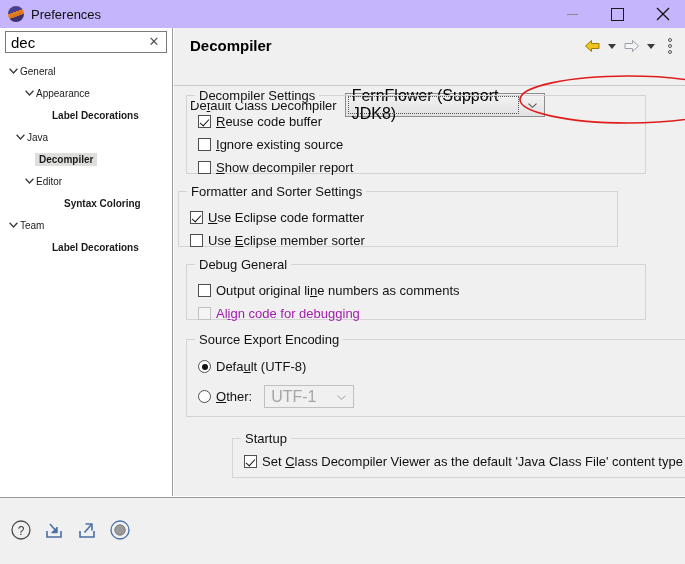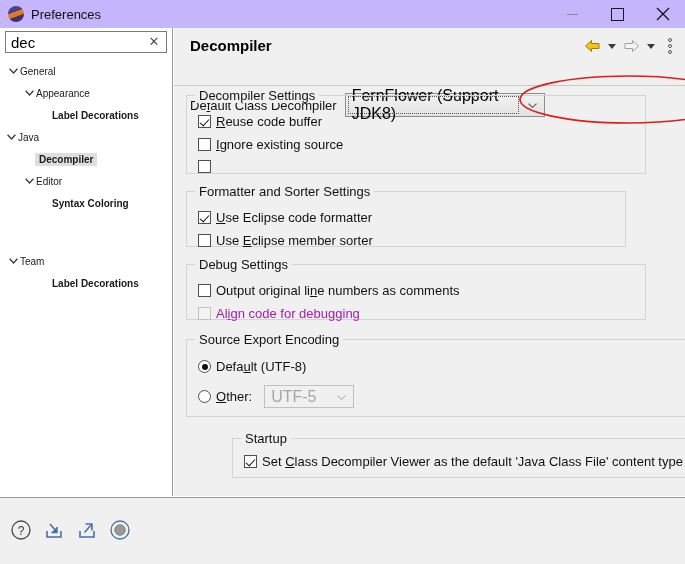--- a/index.html
+++ b/index.html
@@ -371,45 +371,45 @@
           <svg width="9" height="6" viewBox="0 0 9 6">
             <path d="M0.6 0.8 L4.5 5 L8.4 0.8" fill="none" stroke="#3a3a3a" stroke-width="1.3"></path>
           </svg>
         </span>
         <span class="tree-label">Appearance</span>
       </div>
       <div class="tree-row bold" style="padding-left: 38px;">
         <span class="tw"></span>
         <span class="tree-label">Label Decorations</span>
       </div>
-      <div class="tree-row" style="padding-left: 4px;">
+      <div class="tree-row" style="padding-left: 13px;">
         <span class="tw">
           <svg width="9" height="6" viewBox="0 0 9 6">
             <path d="M0.6 0.8 L4.5 5 L8.4 0.8" fill="none" stroke="#3a3a3a" stroke-width="1.3"></path>
           </svg>
         </span>
         <span class="tree-label">Java</span>
       </div>
       <div class="tree-row bold sel" style="padding-left: 22px;">
         <span class="tw"></span>
         <span class="tree-label">Decompiler</span>
       </div>
       <div class="tree-row" style="padding-left: 22px;">
         <span class="tw">
           <svg width="9" height="6" viewBox="0 0 9 6">
             <path d="M0.6 0.8 L4.5 5 L8.4 0.8" fill="none" stroke="#3a3a3a" stroke-width="1.3"></path>
           </svg>
         </span>
         <span class="tree-label">Editor</span>
       </div>
-      <div class="tree-row bold" style="padding-left: 38px;">
+      <div class="tree-row bold" style="padding-left: 50px;">
         <span class="tw"></span>
         <span class="tree-label">Syntax Coloring</span>
       </div>
-      <div class="tree-row" style="padding-left: 6px; margin-top: 36px;">
+      <div class="tree-row" style="padding-left: 6px;">
         <span class="tw">
           <svg width="9" height="6" viewBox="0 0 9 6">
             <path d="M0.6 0.8 L4.5 5 L8.4 0.8" fill="none" stroke="#3a3a3a" stroke-width="1.3"></path>
           </svg>
         </span>
         <span class="tree-label">Team</span>
       </div>
       <div class="tree-row bold" style="padding-left: 38px;">
         <span class="tw"></span>
         <span class="tree-label">Label Decorations</span>
@@ -464,58 +464,59 @@
     <div class="chk-row" style="left:11px; top:18px;">
       <div class="box checked"></div>
       <div class="lbl"><span class="u">R</span>euse code buffer</div>
     </div>
     <div class="chk-row" style="left:11px; top:41px;">
       <div class="box"></div>
       <div class="lbl"><span class="u">I</span>gnore existing source</div>
     </div>
     <div class="chk-row" style="left:11px; top:64px;">
       <div class="box"></div>
-    </div>
-  </div>
-
-  <div class="group" style="left:12px; top:163px; width:440px; height:56px;text-align:center;">
+      <div class="lbl"><span class="u">S</span>how decompiler report</div>
+    </div>
+  </div>
+
+  <div class="group" style="left:4px; top:163px; width:440px; height:56px;text-align:center;">
     <div class="legend">Formatter and Sorter Settings</div>
     <div class="chk-row" style="left:11px; top:18px;">
       <div class="box checked"></div>
       <div class="lbl"><span class="u">U</span>se Eclipse code formatter</div>
     </div>
     <div class="chk-row" style="left:11px; top:41px;">
       <div class="box"></div>
       <div class="lbl">Use <span class="u">E</span>clipse member sorter</div>
     </div>
   </div>
 
   <div class="group" style="left:12px; top:236px; width:460px; height:56px;">
-    <div class="legend">Debug Settings</div>
+    <div class="legend">Debug General</div>
     <div class="chk-row" style="left:11px; top:18px;">
       <div class="box"></div>
       <div class="lbl">Output original li<span class="u">n</span>e numbers as comments</div>
     </div>
     <div class="chk-row" style="left:11px; top:41px;">
       <div class="box disabled"></div>
       <div class="lbl dim">Al<span class="u">i</span>gn code for debugging</div>
     </div>
   </div>
 
   <div class="group" style="left:12px; top:311px; width:524px; height:78px;">
     <div class="legend">Source Export Encoding</div>
     <div class="radio-row" style="left:11px; top:19px;">
       <div class="radio checked"></div>
       <div class="lbl">Defa<span class="u">u</span>lt (UTF-8)</div>
     </div>
     <div class="radio-row" style="left:11px; top:45px;">
       <div class="radio"></div>
       <div class="lbl"><span class="u">O</span>ther:</div>
       <div class="combo disabled" style="margin-left:12px; width:90px; height:23px;">
-        <div class="val">UTF-5</div>
+        <div class="val">UTF-1</div>
         <div class="arrow">
           <svg class="chev" viewBox="0 0 9 5">
               <path d="M0.5 0.7 L4.5 4.3 L8.5 0.7" fill="none" stroke="#b5b5b5" stroke-width="1.1"></path>
             </svg>
         </div>
       </div>
     </div>
   </div>
 
   <div class="group" style="left:12px; top:410px; width:512px; height:40px;margin-left:46px;">

